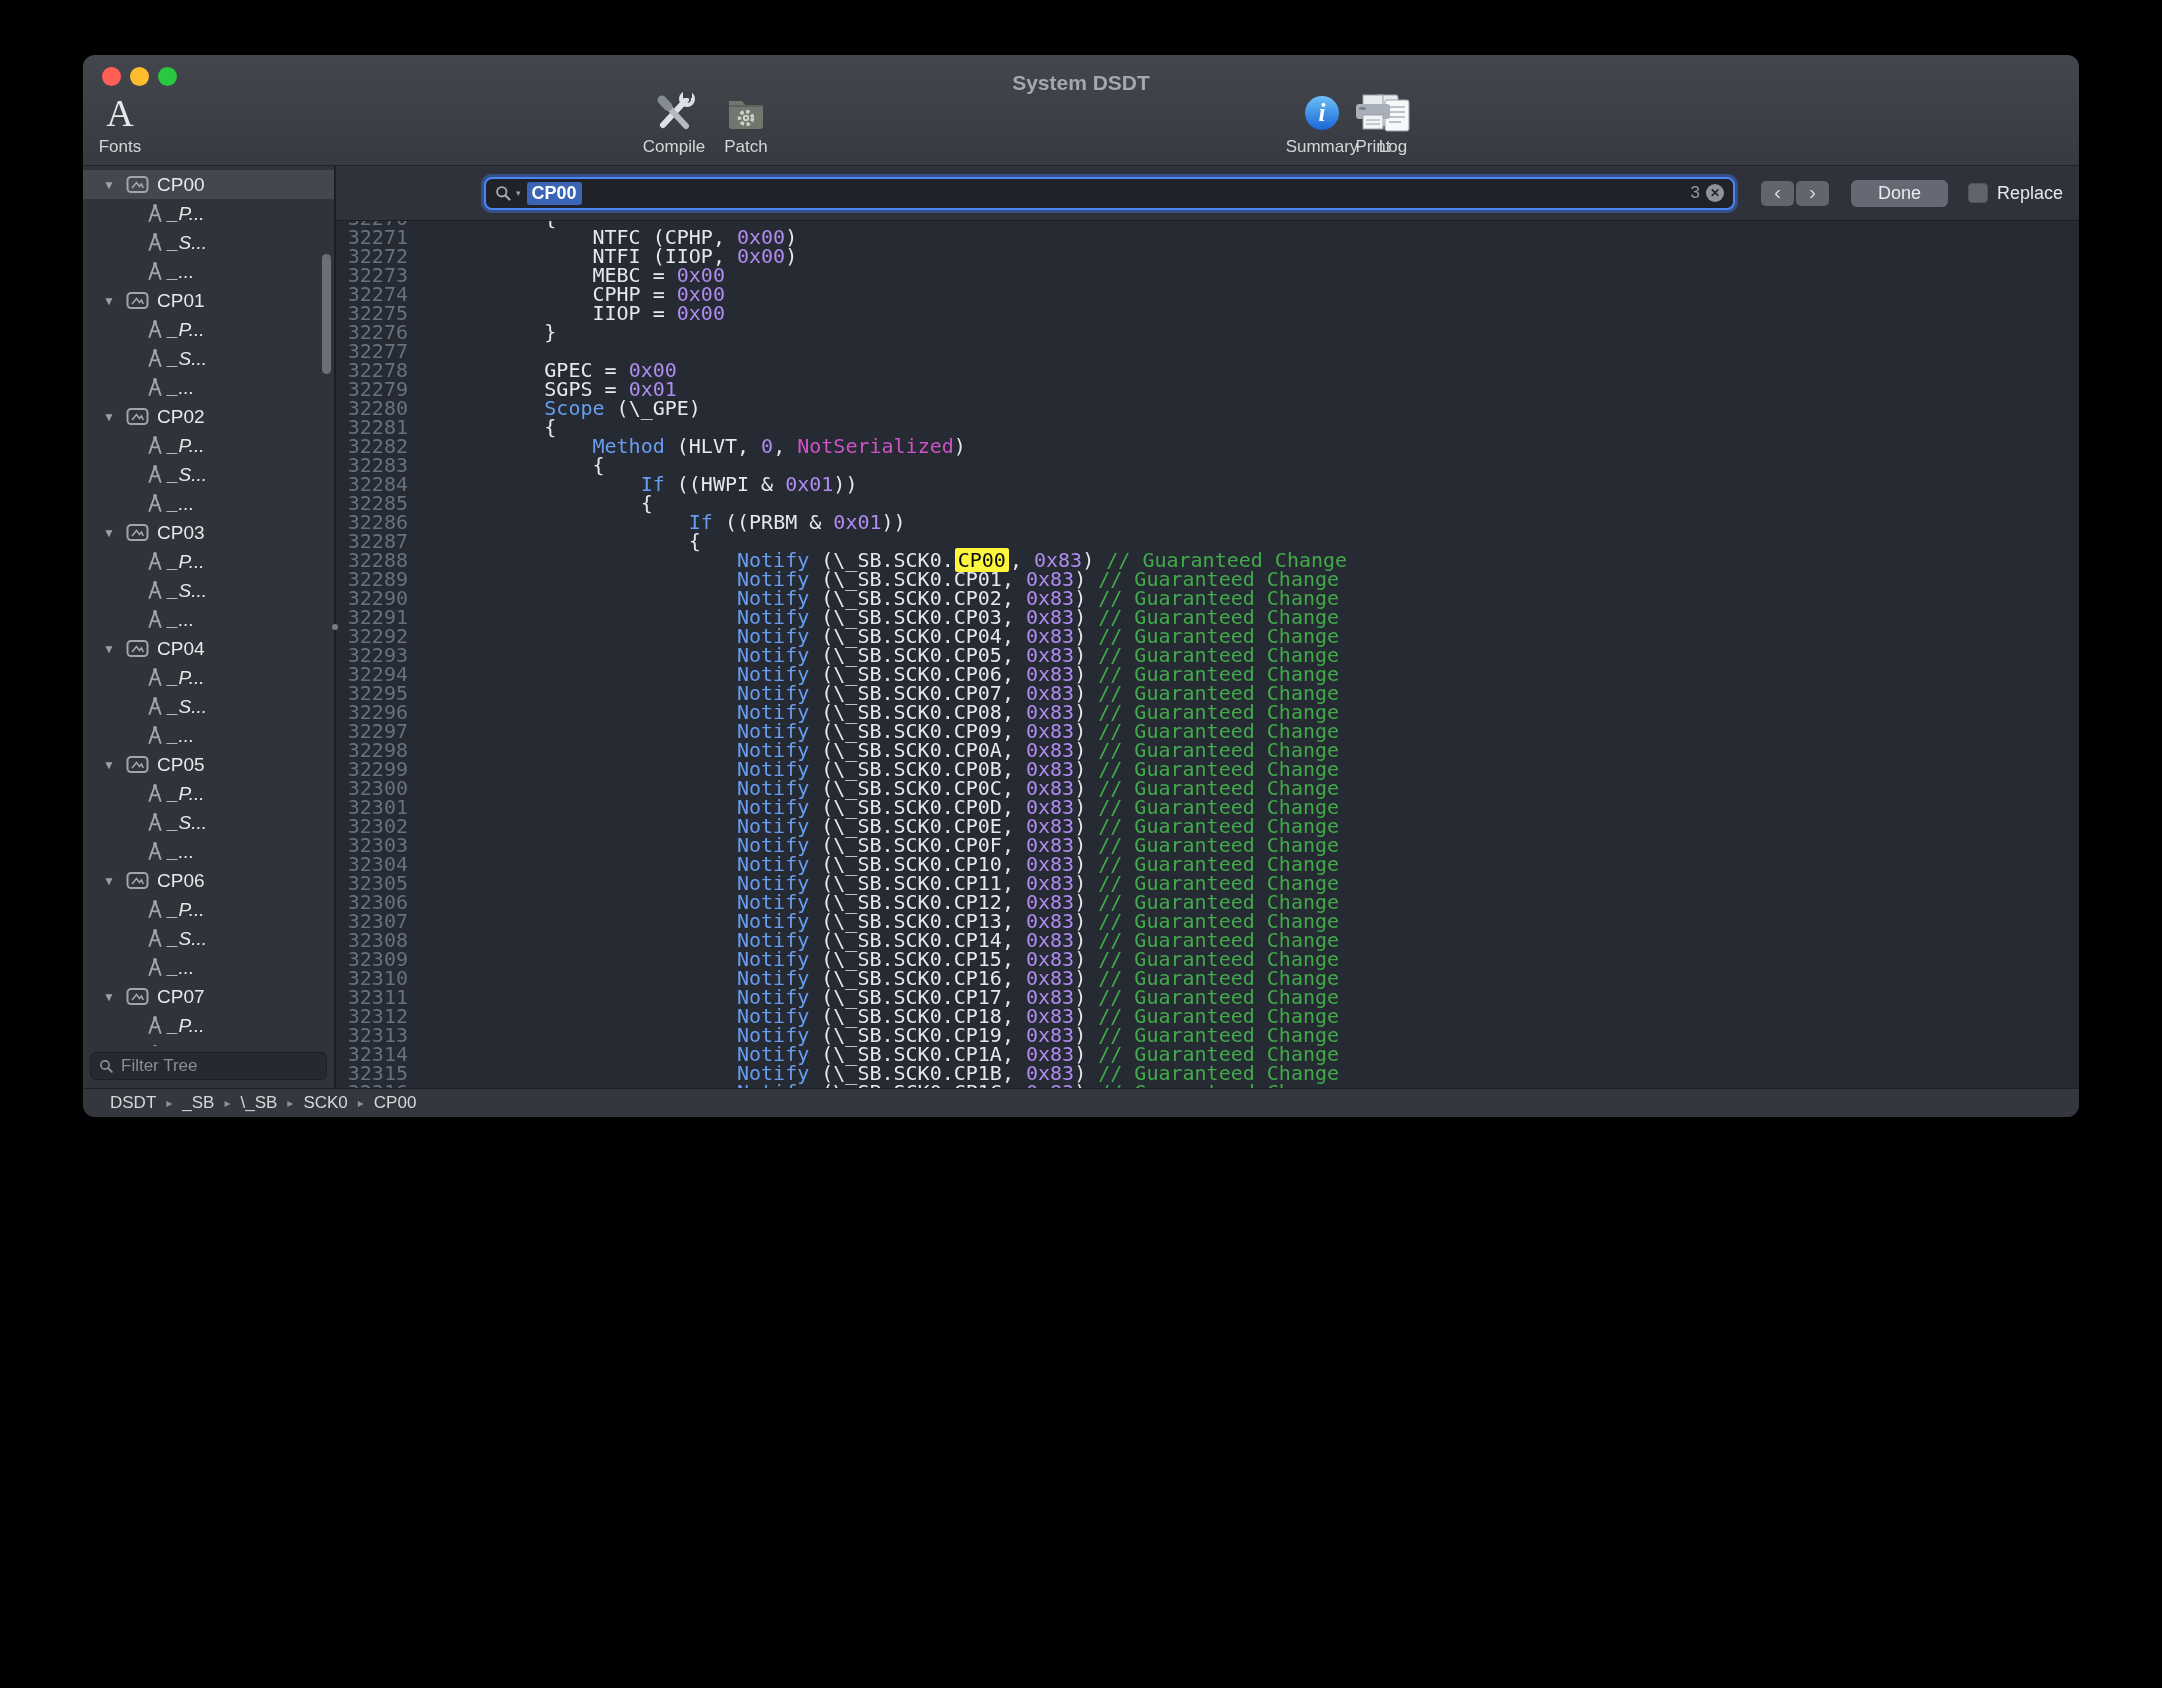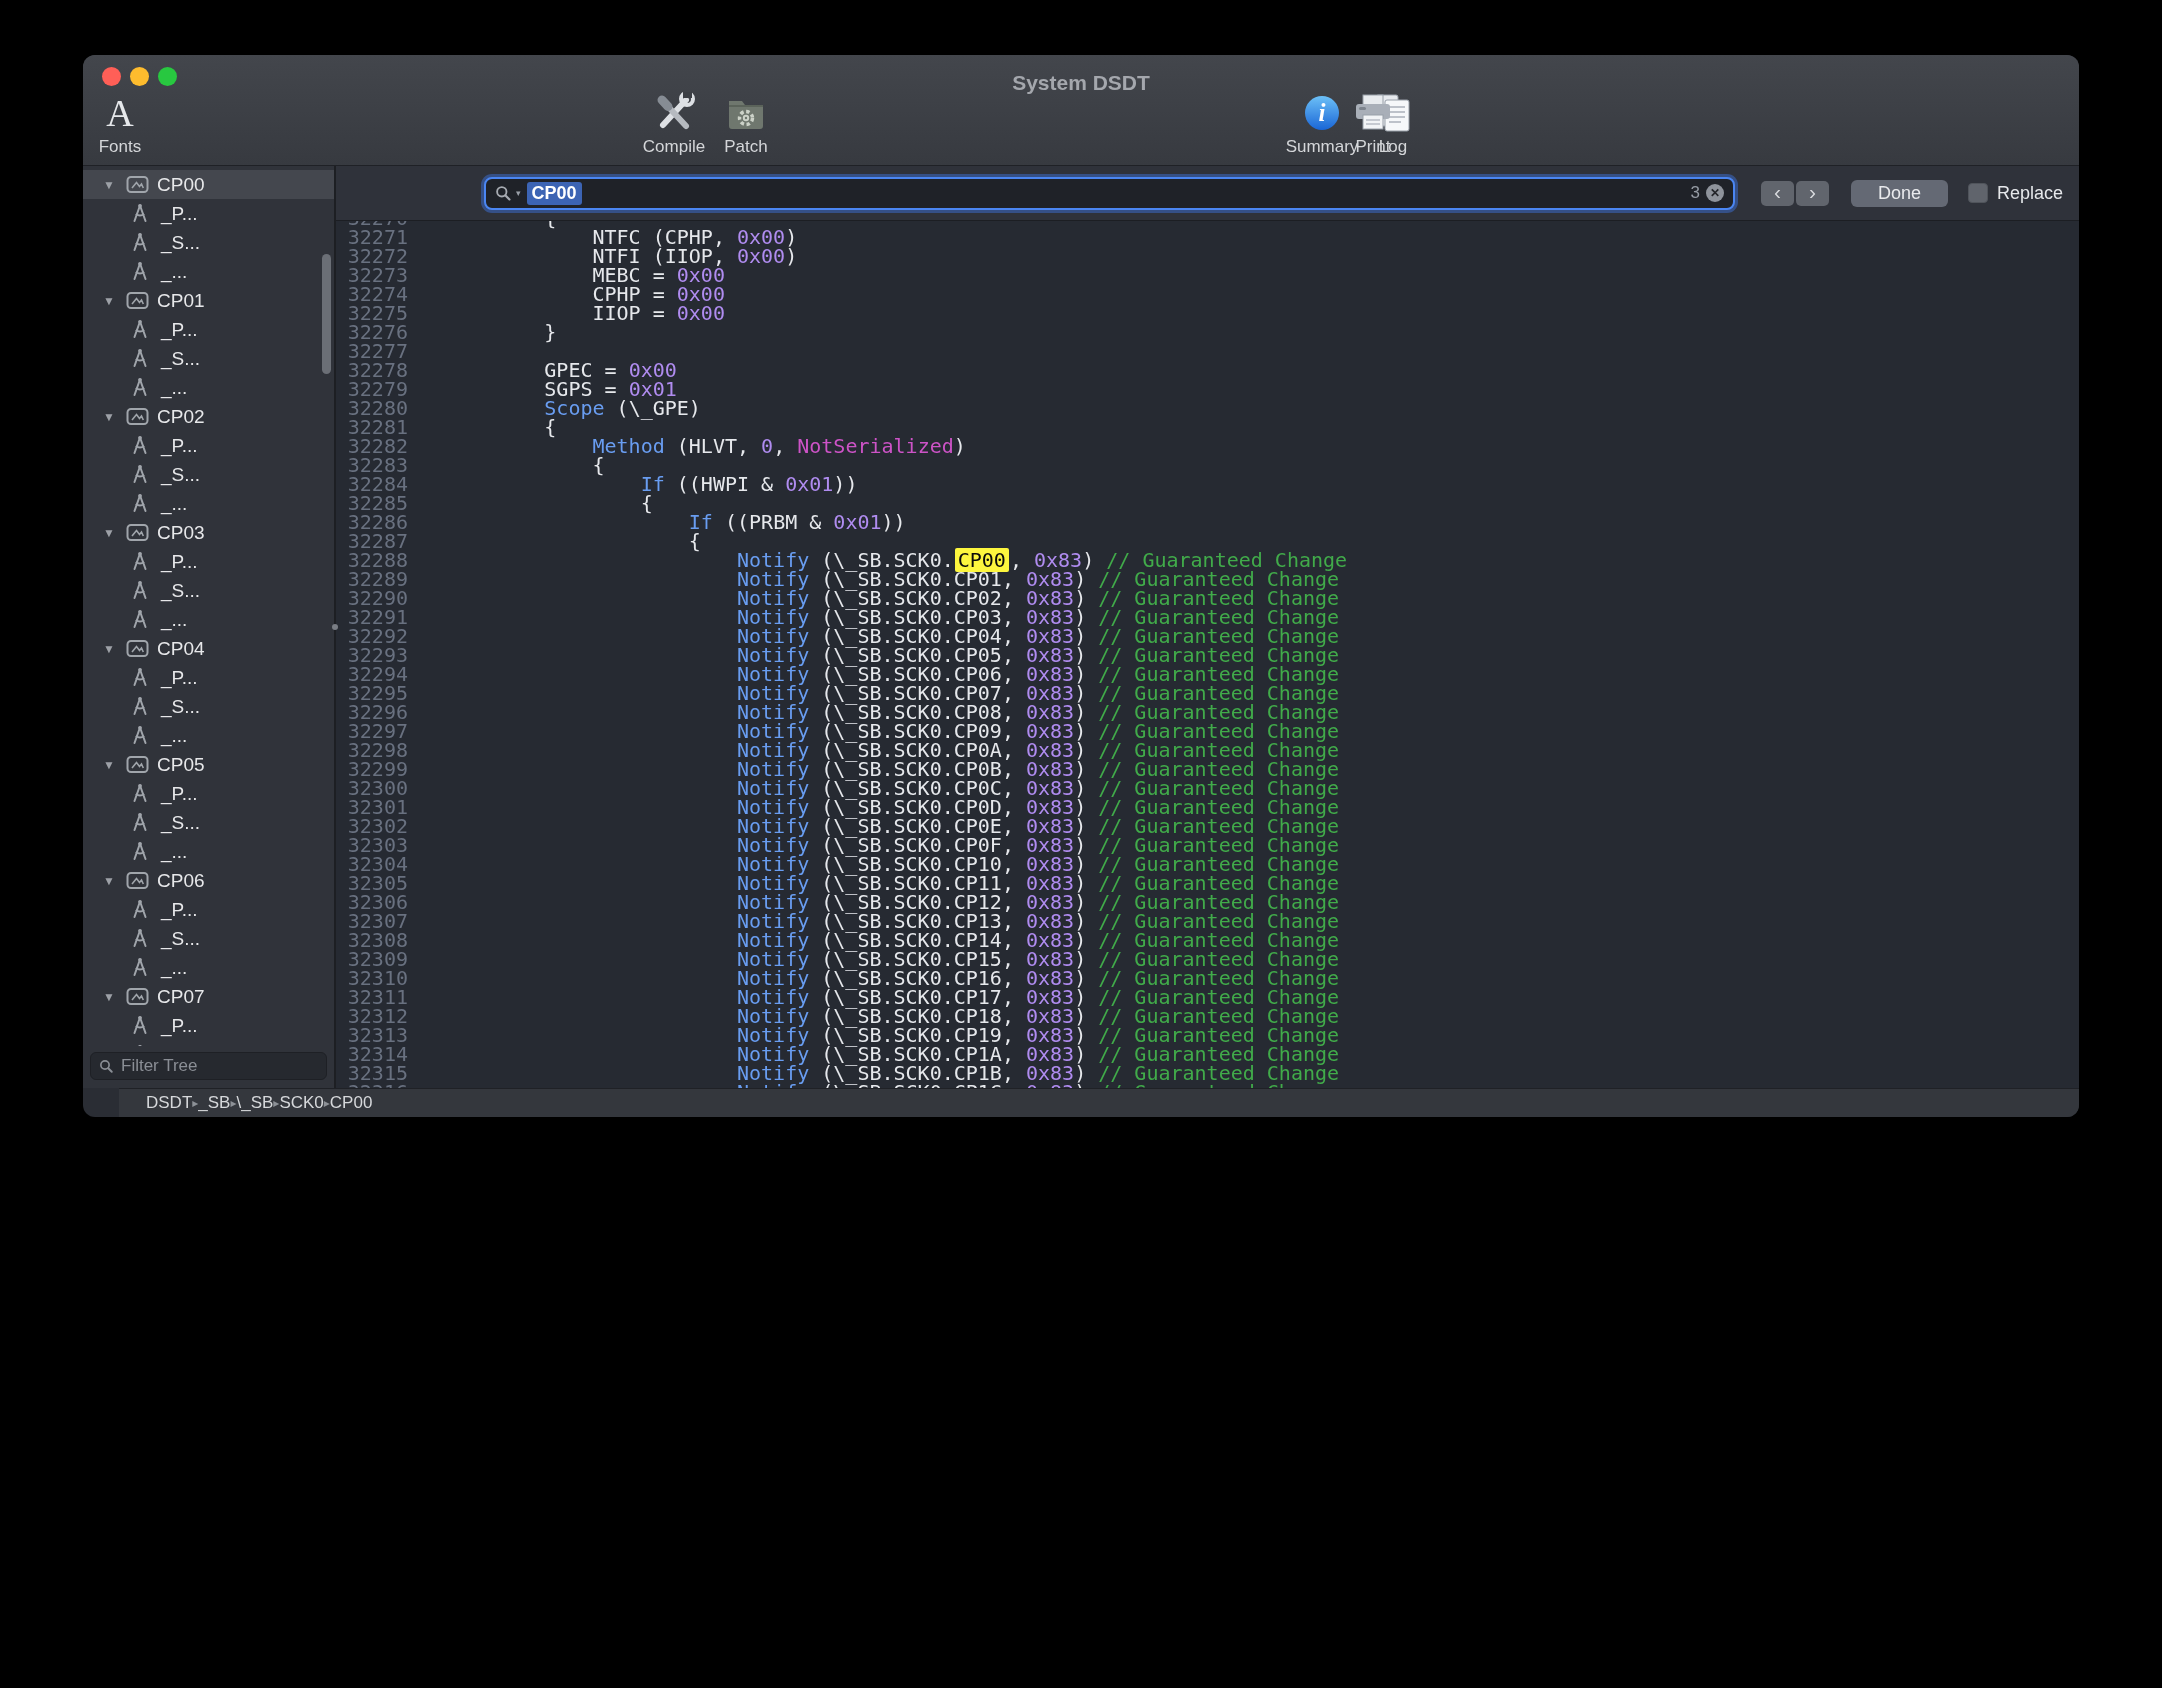--- a/index.html
+++ b/index.html
@@ -27,21 +27,21 @@
   .tb-item{position:absolute;width:86px;text-align:center;}
   .tb-icon{height:48px;display:flex;align-items:center;justify-content:center;}
   .tb-label{font-size:17px;color:#d4d6d9;margin-top:0;}
   .fonts-glyph{font-family:"Liberation Serif",serif;font-size:38px;color:#e6e8eb;line-height:1;}
   
   .content{flex:1;display:flex;min-height:0;}
   .sidebar{flex:none;width:251px;background:#30333a;position:relative;overflow:hidden;}
   .tree{position:absolute;top:4px;left:0;right:0;bottom:42px;overflow:hidden;}
   .tree-row{height:29px;display:flex;align-items:center;font-size:19px;color:#e7e8ea;}
   .tree-row.parent{padding-left:20px;gap:8px;}
-  .tree-row.child{padding-left:48px;gap:12px;}
+  .tree-row.child{padding-left:63px;gap:4px;font-style:italic;}
   .tree-row.selected{background:#44474e;}
   .disclosure{color:#9da1a7;font-size:12px;width:15px;flex:none;}
   .t-icon{flex:none;display:flex;}
   .t-icon svg{display:block;}
   .sb-scroll{position:absolute;right:3px;top:88px;width:9px;height:120px;border-radius:4.5px;background:#6b6f76;}
   .filter-field{position:absolute;left:7px;right:7px;bottom:8px;height:26px;background:#26292f;
     border:1px solid #1e2025;border-radius:6px;display:flex;align-items:center;padding:0 8px;gap:7px;}
   .filter-placeholder{color:#8a8e95;font-size:17px;}
   .splitter{flex:none;width:2px;background:#1d1f23;position:relative;}
   .splitter-dot{position:absolute;left:-2px;top:458px;width:6px;height:6px;border-radius:3px;background:#797d84;}
@@ -75,21 +75,21 @@
   .gutter{flex:none;width:72px;text-align:right;color:#697180;}
   .src{padding-left:40px;}
   .tok-p{color:#e6e8ec}
   .tok-k{color:#699df1}
   .tok-n{color:#b08cf0}
   .tok-m{color:#cd53c7}
   .tok-c{color:#41ab4a}
   .tok-h{background:#fdf63e;color:#0b0b0b;border-radius:2px;padding:0 3px;margin:0 1px;}
   
   .statusbar{flex:none;height:28px;background:#34373d;border-top:1px solid #1f2126;
-    display:flex;align-items:center;padding-left:27px;font-size:17px;color:#d6d8db;margin-left:36px;}
+    display:flex;align-items:center;padding-left:27px;font-size:17px;color:#d6d8db;gap:10px;}
   .bc-sep{color:#8d9197;font-size:12px;}
   .bc-item{cursor:default;}
 </style>
 </head>
 <body>
 
 <div class="window">
 
   <div class="header">
     <div class="traffic">

